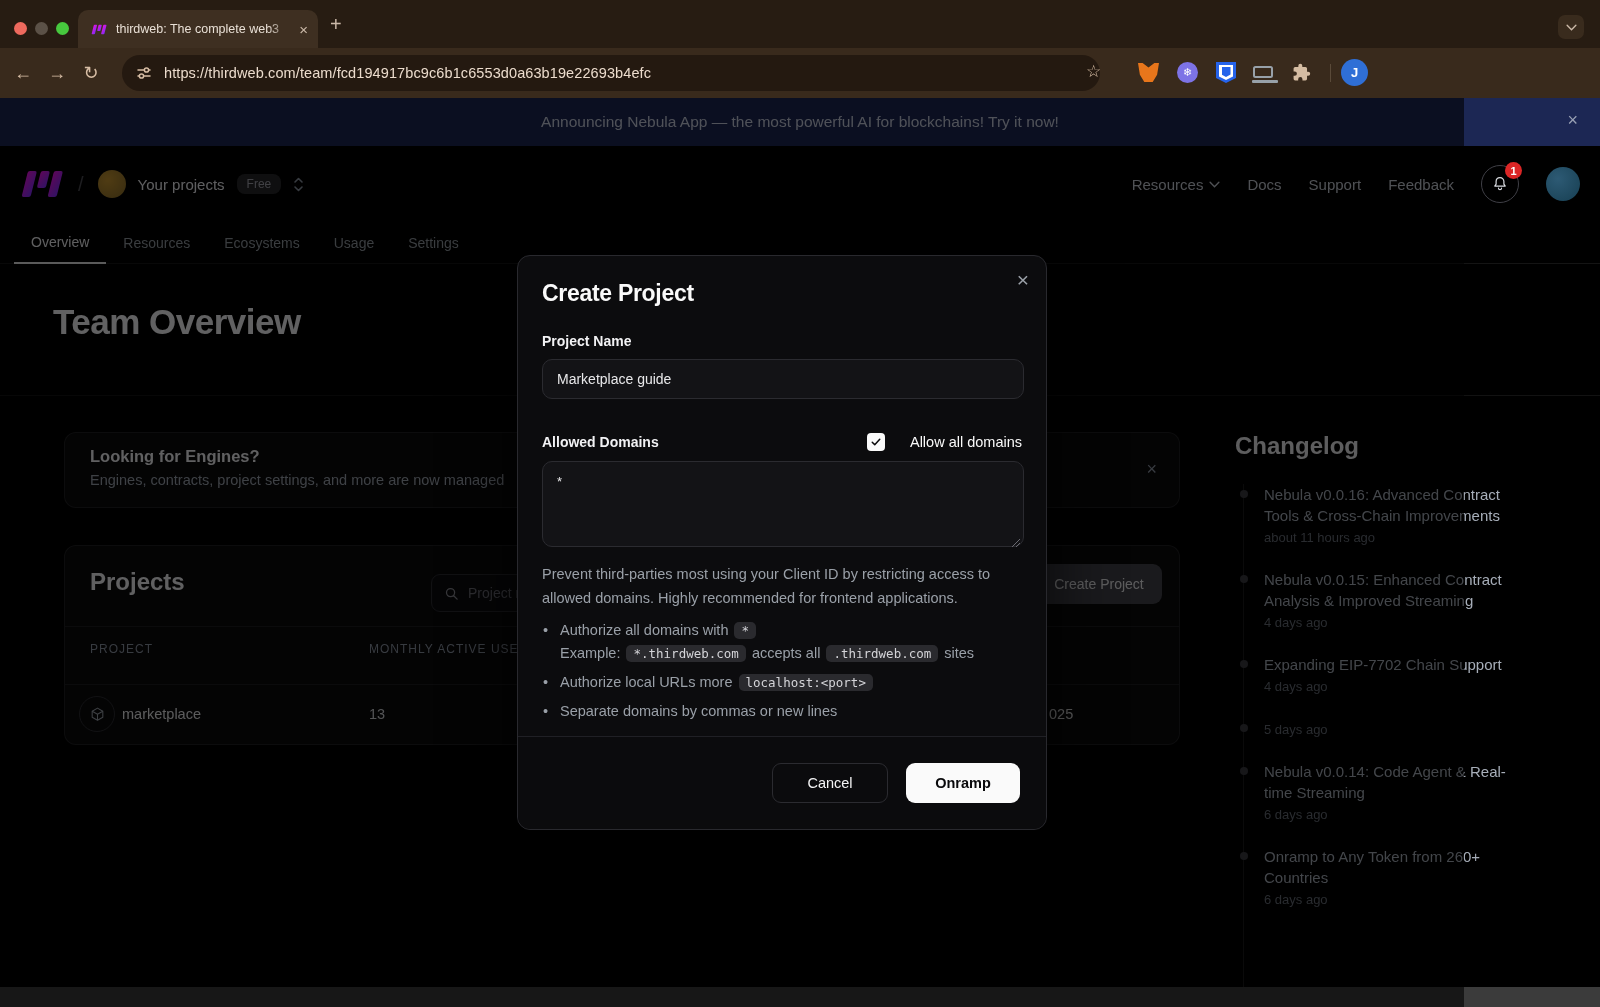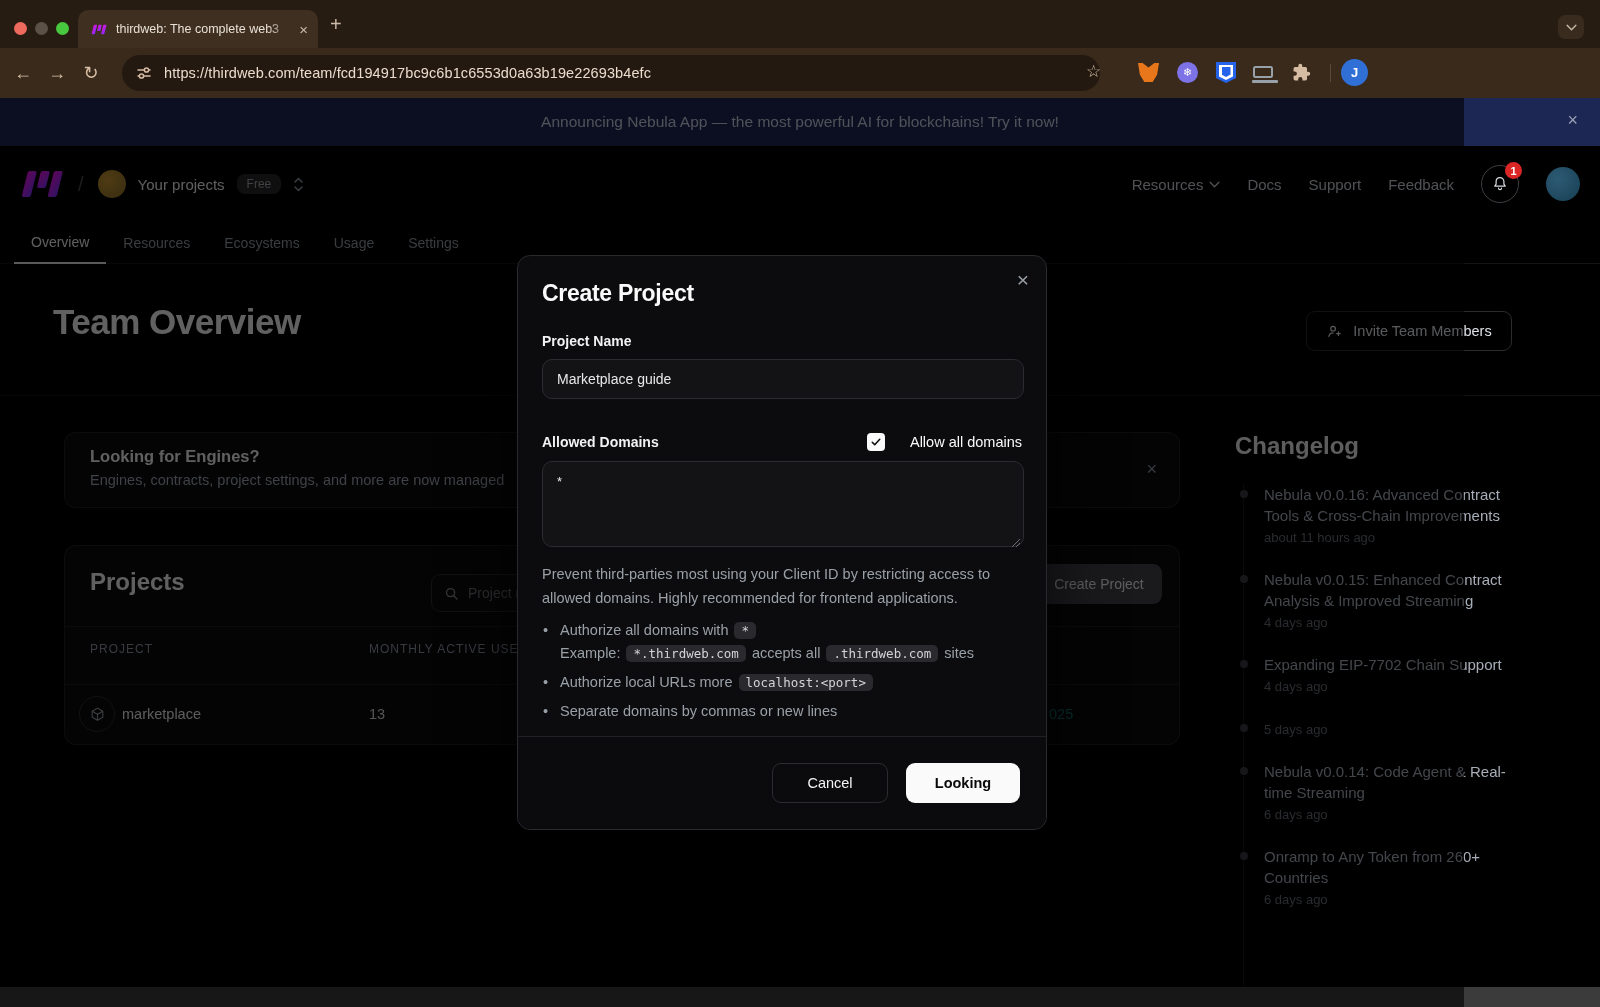--- a/index.html
+++ b/index.html
@@ -80,21 +80,21 @@
   .projects-title { position:absolute; left:25px; top:22px; font-size:24px; font-weight:700; color:#f0f0f2; }
   .project-search { position:absolute; left:366px; top:28px; width:470px; height:38px; border:1px solid #2c2c30; background:#0e0e10; border-radius:9px; display:flex; align-items:center; padding:0 12px; gap:9px; }
   .project-search input { flex:1; background:transparent; border:none; outline:none; color:#e8e8ea; font-size:14px; font-family:"Liberation Sans", sans-serif; }
   .project-search input::placeholder { color:#70707a; }
   .create-project-bg { position:absolute; left:971px; top:18px; width:126px; height:40px; background:#424249; border-radius:9px; color:#e6e6e9; font-size:14px; display:flex; align-items:center; justify-content:center; }
   .tbl-divider { position:absolute; left:0; width:1114px; height:1px; background:rgba(255,255,255,.08); }
   .th { position:absolute; font-size:12px; letter-spacing:1px; color:#8b93a0; top:96px; }
   .row-avatar { position:absolute; left:14px; top:150px; width:36px; height:36px; border:1px solid #2c2c30; border-radius:50%; display:flex; align-items:center; justify-content:center; }
   .row-name { position:absolute; left:57px; top:160px; font-size:14.5px; color:#e5e5e7; }
   .row-mau { position:absolute; left:304px; top:160px; font-size:14.5px; color:#cfd1d4; }
-  .row-created { position:absolute; left:984px; top:160px; font-size:14.5px; color:#0f766e; }
+  .row-created { position:absolute; left:984px; top:160px; font-size:14.5px; color:#e5e5e5; }
 
   .changelog { position:absolute; left:1219px; top:334px; width:361px; height:575px; }
   .changelog-title { margin-left:16px; font-size:24px; font-weight:700; color:#e8e8ea; }
   .timeline-line { position:absolute; left:24px; top:52px; bottom:14px; width:1px; background:rgba(255,255,255,.10); }
   .cl-entries { margin-top:24px; display:flex; flex-direction:column; gap:24px; }
   .cl-entry { position:relative; padding-left:45px; width:305px; }
   .cl-dot { position:absolute; left:20.5px; top:6px; width:8px; height:8px; border-radius:50%; background:#3a3a40; }
   .cl-title { font-size:15px; line-height:21px; color:#a7aeb9; width:258px; }
   .cl-time { margin-top:4px; font-size:13px; color:#666c76; }
 
@@ -255,30 +255,20 @@
 
     <div class="tabnav">
       <div class="tabnav-item active">Overview</div>
       <div class="tabnav-item">Resources</div>
       <div class="tabnav-item">Ecosystems</div>
       <div class="tabnav-item">Usage</div>
       <div class="tabnav-item">Settings</div>
     </div>
 
     <div class="page-title">Team Overview</div>
-    <div class="invite-btn">
-      <svg width="17" height="17" viewBox="0 0 24 24">
-        <g fill="none" stroke="#dde0e5" stroke-width="1.7" stroke-linecap="round">
-          <circle cx="10" cy="8" r="3.3"></circle>
-          <path d="M4 19c.9-3.4 3.2-5.1 6-5.1"></path>
-          <path d="M17.5 12.5v5M15 15h5"></path>
-        </g>
-      </svg>
-      <span>Invite Team Members</span>
-    </div>
     <div class="section-divider"></div>
 
     <div class="card engines-card">
       <div class="engines-title">Looking for Engines?</div>
       <div class="engines-body">Engines, contracts, project settings, and more are now managed</div>
       <span class="engines-close">×</span>
     </div>
 
     <div class="card projects-card">
       <div class="projects-title">Projects</div>
@@ -396,17 +386,17 @@
           <span class="chip">localhost:&lt;port&gt;</span>
         </li>
         <li>
           <span>Separate domains by commas or new lines</span>
         </li>
       </ul>
     </div>
 
     <div class="modal-footer">
       <button class="btn-cancel">Cancel</button>
-      <button class="btn-create">Looking</button>
+      <button class="btn-create">Onramp</button>
     </div>
   </div>
 
 </div>
 
 </body></html>

